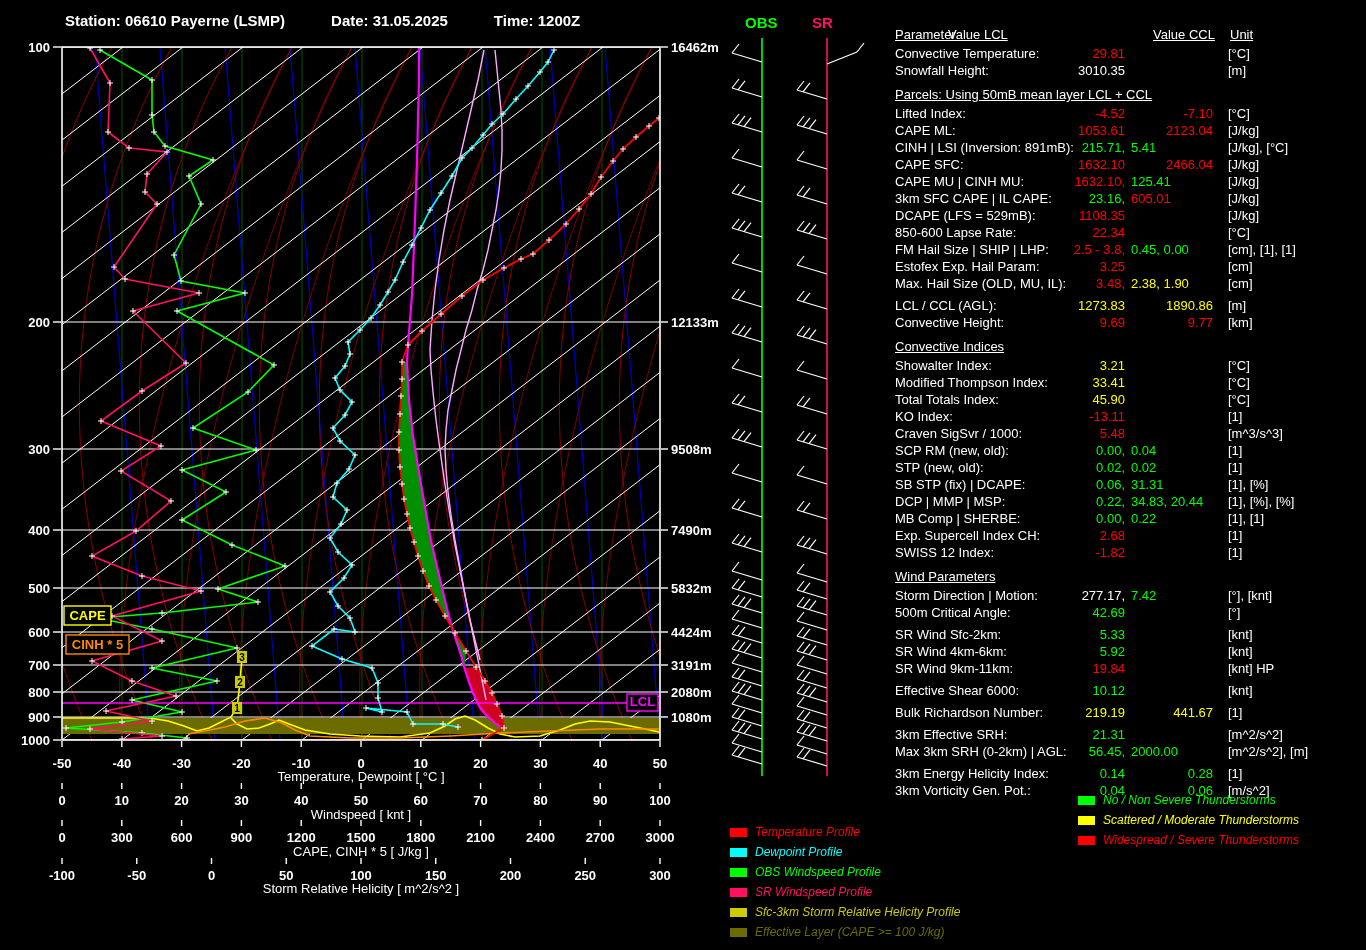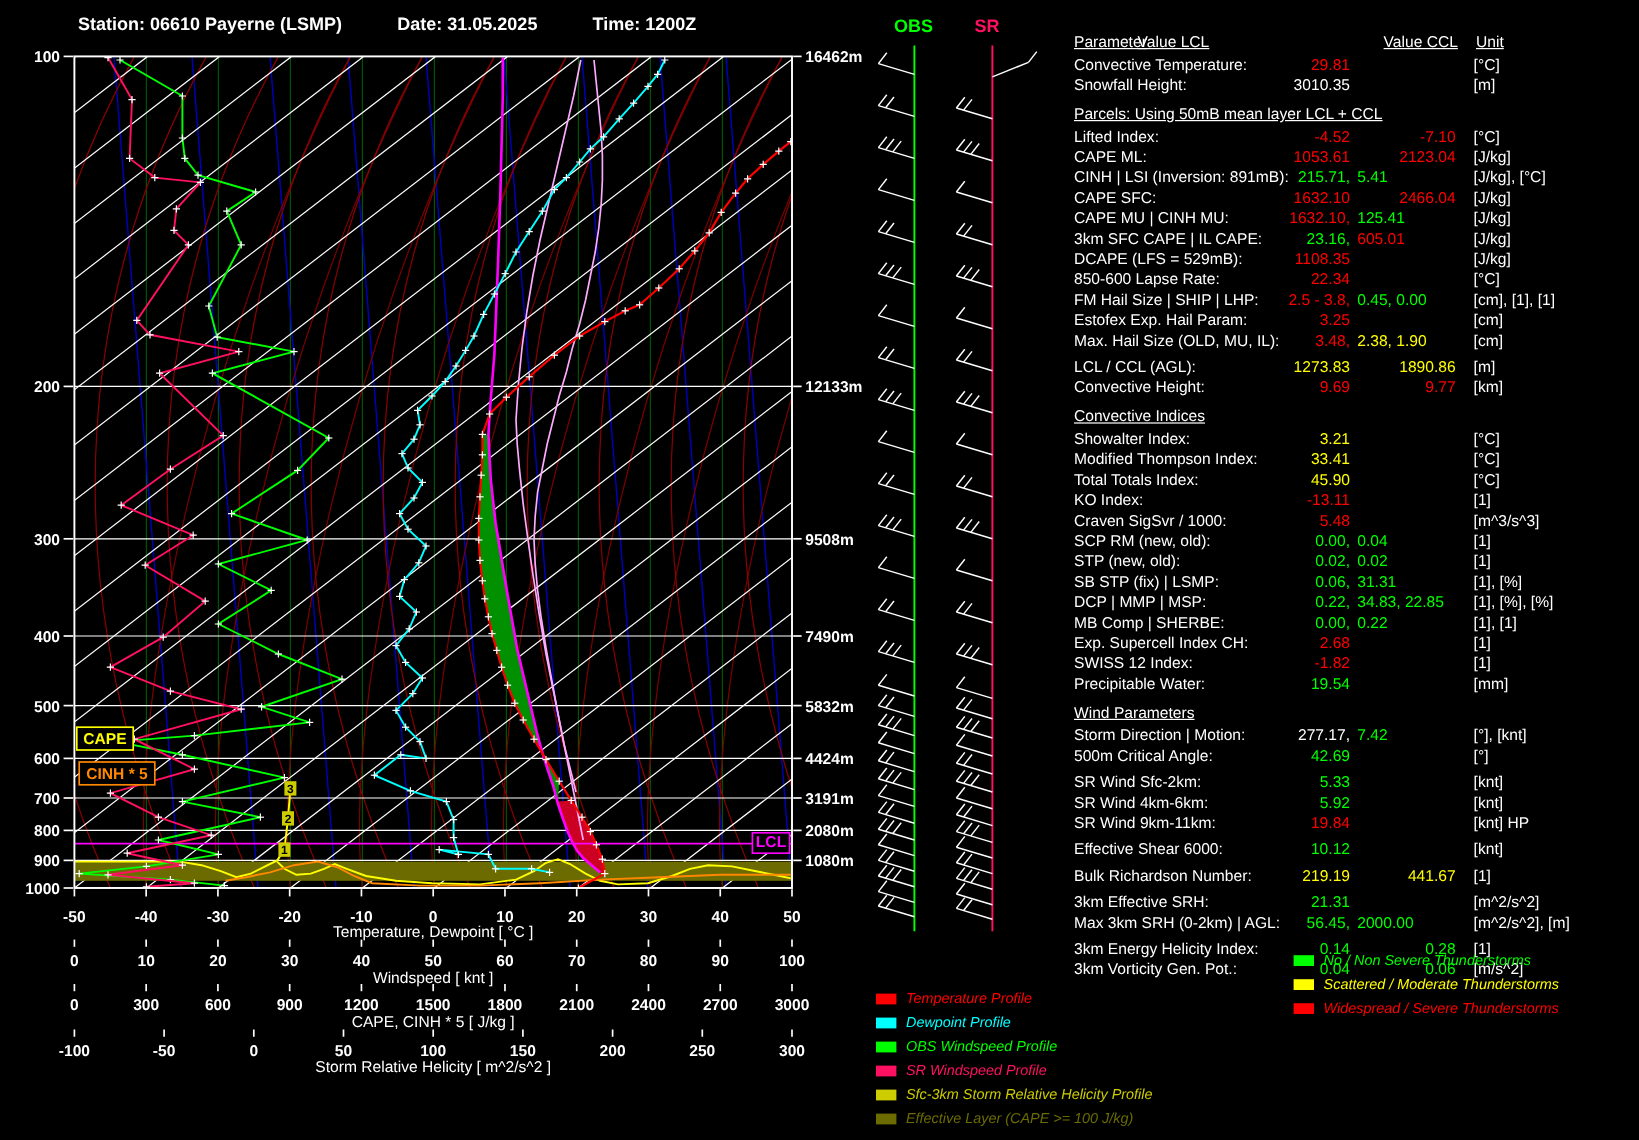--- a/index.html
+++ b/index.html
@@ -937,51 +937,46 @@
         <span class="extra"><span style="color: rgb(0, 255, 0);">0.04</span></span>
         <span class="unit">[1]</span>
       </div>
       <div class="prow">
         <span class="lbl">STP (new, old):</span>
         <span class="lcl"><span style="color: rgb(0, 255, 0);">0.02,</span></span>
         <span class="extra"><span style="color: rgb(0, 255, 0);">0.02</span></span>
         <span class="unit">[1]</span>
       </div>
       <div class="prow">
-        <span class="lbl">SB STP (fix) | LSMP:</span>
+        <span class="lbl">SB STP (fix) | DCAPE:</span>
         <span class="lcl"><span style="color: rgb(0, 255, 0);">0.06,</span></span>
         <span class="extra"><span style="color: rgb(0, 255, 0);">31.31</span></span>
         <span class="unit">[1], [%]</span>
       </div>
       <div class="prow">
         <span class="lbl">DCP | MMP | MSP:</span>
         <span class="lcl"><span style="color: rgb(0, 255, 0);">0.22,</span></span>
-        <span class="extra"><span style="color: rgb(0, 255, 0);">34.83,</span><span style="color: rgb(0, 255, 0);">    22.85</span></span>
+        <span class="extra"><span style="color: rgb(0, 255, 0);">34.83,</span><span style="color: rgb(0, 255, 0);">    20.44</span></span>
         <span class="unit">[1], [%], [%]</span>
       </div>
       <div class="prow">
         <span class="lbl">MB Comp | SHERBE:</span>
         <span class="lcl"><span style="color: rgb(0, 255, 0);">0.00,</span></span>
         <span class="extra"><span style="color: rgb(0, 255, 0);">0.22</span></span>
         <span class="unit">[1], [1]</span>
       </div>
       <div class="prow">
         <span class="lbl">Exp. Supercell Index CH:</span>
         <span class="lcl"><span style="color: rgb(255, 0, 0);">2.68</span></span>
         <span class="unit">[1]</span>
       </div>
       <div class="prow">
         <span class="lbl">SWISS 12 Index:</span>
         <span class="lcl"><span style="color: rgb(255, 0, 0);">-1.82</span></span>
         <span class="unit">[1]</span>
-      </div>
-      <div class="prow">
-        <span class="lbl">Precipitable Water:</span>
-        <span class="lcl"><span style="color: rgb(0, 255, 0);">19.54</span></span>
-        <span class="unit">[mm]</span>
       </div>
       <div class="psection">Wind Parameters</div>
       <div class="prow">
         <span class="lbl">Storm Direction | Motion:</span>
         <span class="lcl"><span style="color: rgb(255, 255, 255);">277.17,</span></span>
         <span class="extra"><span style="color: rgb(0, 255, 0);">7.42</span></span>
         <span class="unit">[°], [knt]</span>
       </div>
       <div class="prow">
         <span class="lbl">500m Critical Angle:</span>

